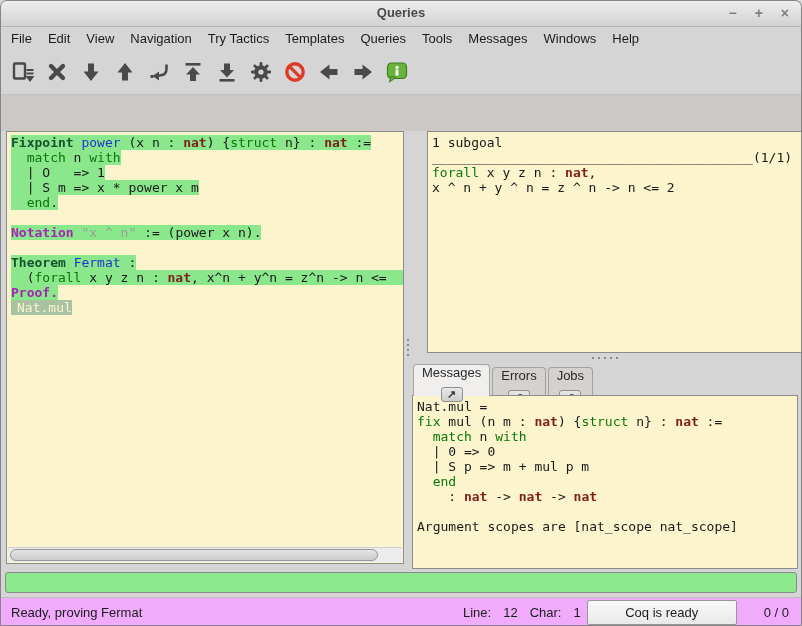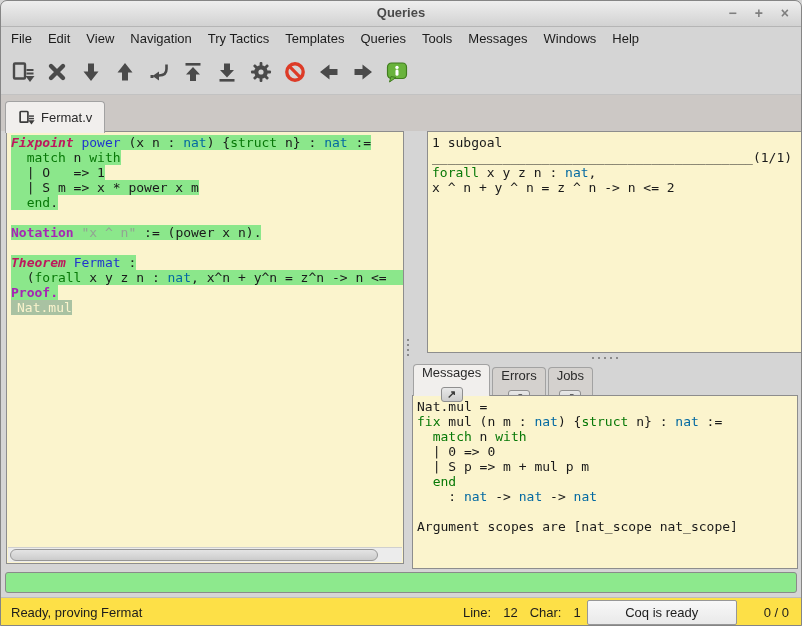--- a/index.html
+++ b/index.html
@@ -37,24 +37,24 @@
   .main{position:absolute;top:130px;left:0;width:802px;height:438px;background:#d5d5d5;}
   .pane{border:1px solid #8d8d8d;background:#fbf4cd;box-sizing:border-box;overflow:hidden;}
   .left-pane{position:absolute;left:5px;top:0;width:398px;height:433px;}
   .goals-pane{position:absolute;left:426px;top:0;width:386px;height:222px;}
   .code{font-family:"DejaVu Sans Mono",monospace;font-size:13px;line-height:15px;
     white-space:pre;padding:3px 0 0 4px;color:#1a1a1a;}
   .code-line{min-height:15px;}
   .line-text.full{display:block;width:100%;}
   .hl-g{background:#8be78b;}
   .hl-s{background:#a9c2a2;padding-left:6px;}
-  .kw1{color:#be185d;font-weight:bold;font-style:italic;}
+  .kw1{color:#14532d;font-weight:bold;}
   .kw2{color:#a626b4;font-weight:bold;}
   .id{color:#2135cd;}
-  .ty{color:#0369a1;}
+  .ty{color:#7f1d1d;font-weight:bold;}
   .kw3{color:#077807;}
   .str{color:#93a393;}
   .sent{color:#fbf4cd;}
 
   
   .hscroll{position:absolute;left:1px;right:1px;bottom:1px;height:14px;
     background:#ececec;border-top:1px solid #cfcfcf;}
   .hthumb{position:absolute;left:2px;top:1px;height:10px;width:93%;
     background:linear-gradient(#e4e4e4,#cccccc);border:1px solid #979797;border-radius:6px;}
 
@@ -74,21 +74,21 @@
   .msg-tab.active{background:#f1efed;height:31px;margin-bottom:-1px;z-index:2;}
   .detach{width:20px;height:19px;border:1px solid #8f8f8f;border-radius:3px;
     background:linear-gradient(#e8e8e8,#cdcdcd);display:flex;align-items:center;
     justify-content:center;font-size:11px;color:#3a3a3a;font-weight:bold;}
   .msg-content{position:absolute;top:32px;left:0;right:0;bottom:0;}
 
   
   .progress{position:absolute;top:571px;left:4px;width:792px;height:21px;
     border:1px solid #8a8a8a;border-radius:3px;box-sizing:border-box;}
   .statusbar{position:absolute;top:596px;left:0;width:802px;height:29px;
-    background:#fde047;border-top:1px solid #bdbdbd;display:flex;align-items:center;
+    background:#f0abfc;border-top:1px solid #bdbdbd;display:flex;align-items:center;
     font-size:13px;color:#1c1c1c;padding:0 10px;box-sizing:border-box;}
   .status-left{flex:1;}
   .status-right{display:flex;align-items:center;}
   .status-right .lbl{margin-left:12px;}
   .status-right .val{margin-left:12px;}
   .coq-state{width:148px;height:23px;border:1px solid #979797;border-radius:2px;
     background:linear-gradient(#f8f8f8,#e9e9e9);display:flex;align-items:center;
     justify-content:center;margin-left:6px;}
   .counter{margin-right:4px;padding-left:27px;}
   svg{display:block;}
@@ -200,29 +200,20 @@
       <svg width="24" height="24" viewBox="0 0 24 24">
         <rect x="2.5" y="3" width="19" height="15.5" rx="4" fill="#69b33c" stroke="#417d1f" stroke-width="1.2"></rect>
         <polygon points="6,16.5 4.5,22 11,17.5" fill="#69b33c" stroke="#417d1f" stroke-width="1"></polygon>
         <circle cx="12" cy="7.4" r="1.7" fill="#ffffff"></circle>
         <rect x="10.5" y="9.6" width="3" height="6.2" rx="1.4" fill="#ffffff"></rect>
       </svg>
     </button>
   </div>
 
   <div class="tabbar">
-    <div class="tab active">
-      <svg width="17" height="17" viewBox="0 0 24 24">
-        <rect x="3" y="3.5" width="11" height="15" rx="1" fill="none" stroke="#3c3c3c" stroke-width="2.4"></rect>
-        <rect x="15.5" y="9" width="7" height="2" fill="#3c3c3c"></rect>
-        <rect x="15.5" y="12.5" width="7" height="2" fill="#3c3c3c"></rect>
-        <polygon points="14.5,16 23.5,16 19,22" fill="#3c3c3c"></polygon>
-      </svg>
-      <span>Fermat.v</span>
-    </div>
   </div>
 
   <div class="main">
 
     <div class="pane left-pane">
       <div class="code"><div class="code-line"><span class="line-text hl-g"><span class="kw1">Fixpoint</span><span> </span><span class="id">power</span><span> (x n : </span><span class="ty">nat</span><span>) {</span><span class="kw3">struct</span><span> n} : </span><span class="ty">nat</span><span> :=</span></span></div><div class="code-line"><span class="line-text hl-g"><span>  </span><span class="kw3">match</span><span> n </span><span class="kw3">with</span></span></div><div class="code-line"><span class="line-text hl-g"><span>  | O   =&gt; 1</span></span></div><div class="code-line"><span class="line-text hl-g"><span>  | S m =&gt; x * power x m</span></span></div><div class="code-line"><span class="line-text hl-g"><span>  </span><span class="kw3">end</span><span>.</span></span></div><div class="code-line"><span class="line-text">&nbsp;</span></div><div class="code-line"><span class="line-text hl-g"><span class="kw2">Notation</span><span> </span><span class="str">"x ^ n"</span><span> := (power x n).</span></span></div><div class="code-line"><span class="line-text">&nbsp;</span></div><div class="code-line"><span class="line-text hl-g"><span class="kw1">Theorem</span><span> </span><span class="id">Fermat</span><span> :</span></span></div><div class="code-line"><span class="line-text hl-g full"><span>  (</span><span class="kw3">forall</span><span> x y z n : </span><span class="ty">nat</span><span>, x^n + y^n = z^n -&gt; n &lt;=</span></span></div><div class="code-line"><span class="line-text hl-g"><span class="kw2">Proof.</span></span></div><div class="code-line"><span class="line-text hl-s"><span class="sent">Nat.mul</span></span></div></div>
       <div class="hscroll">
         <div class="hthumb"></div>
       </div>
     </div>

